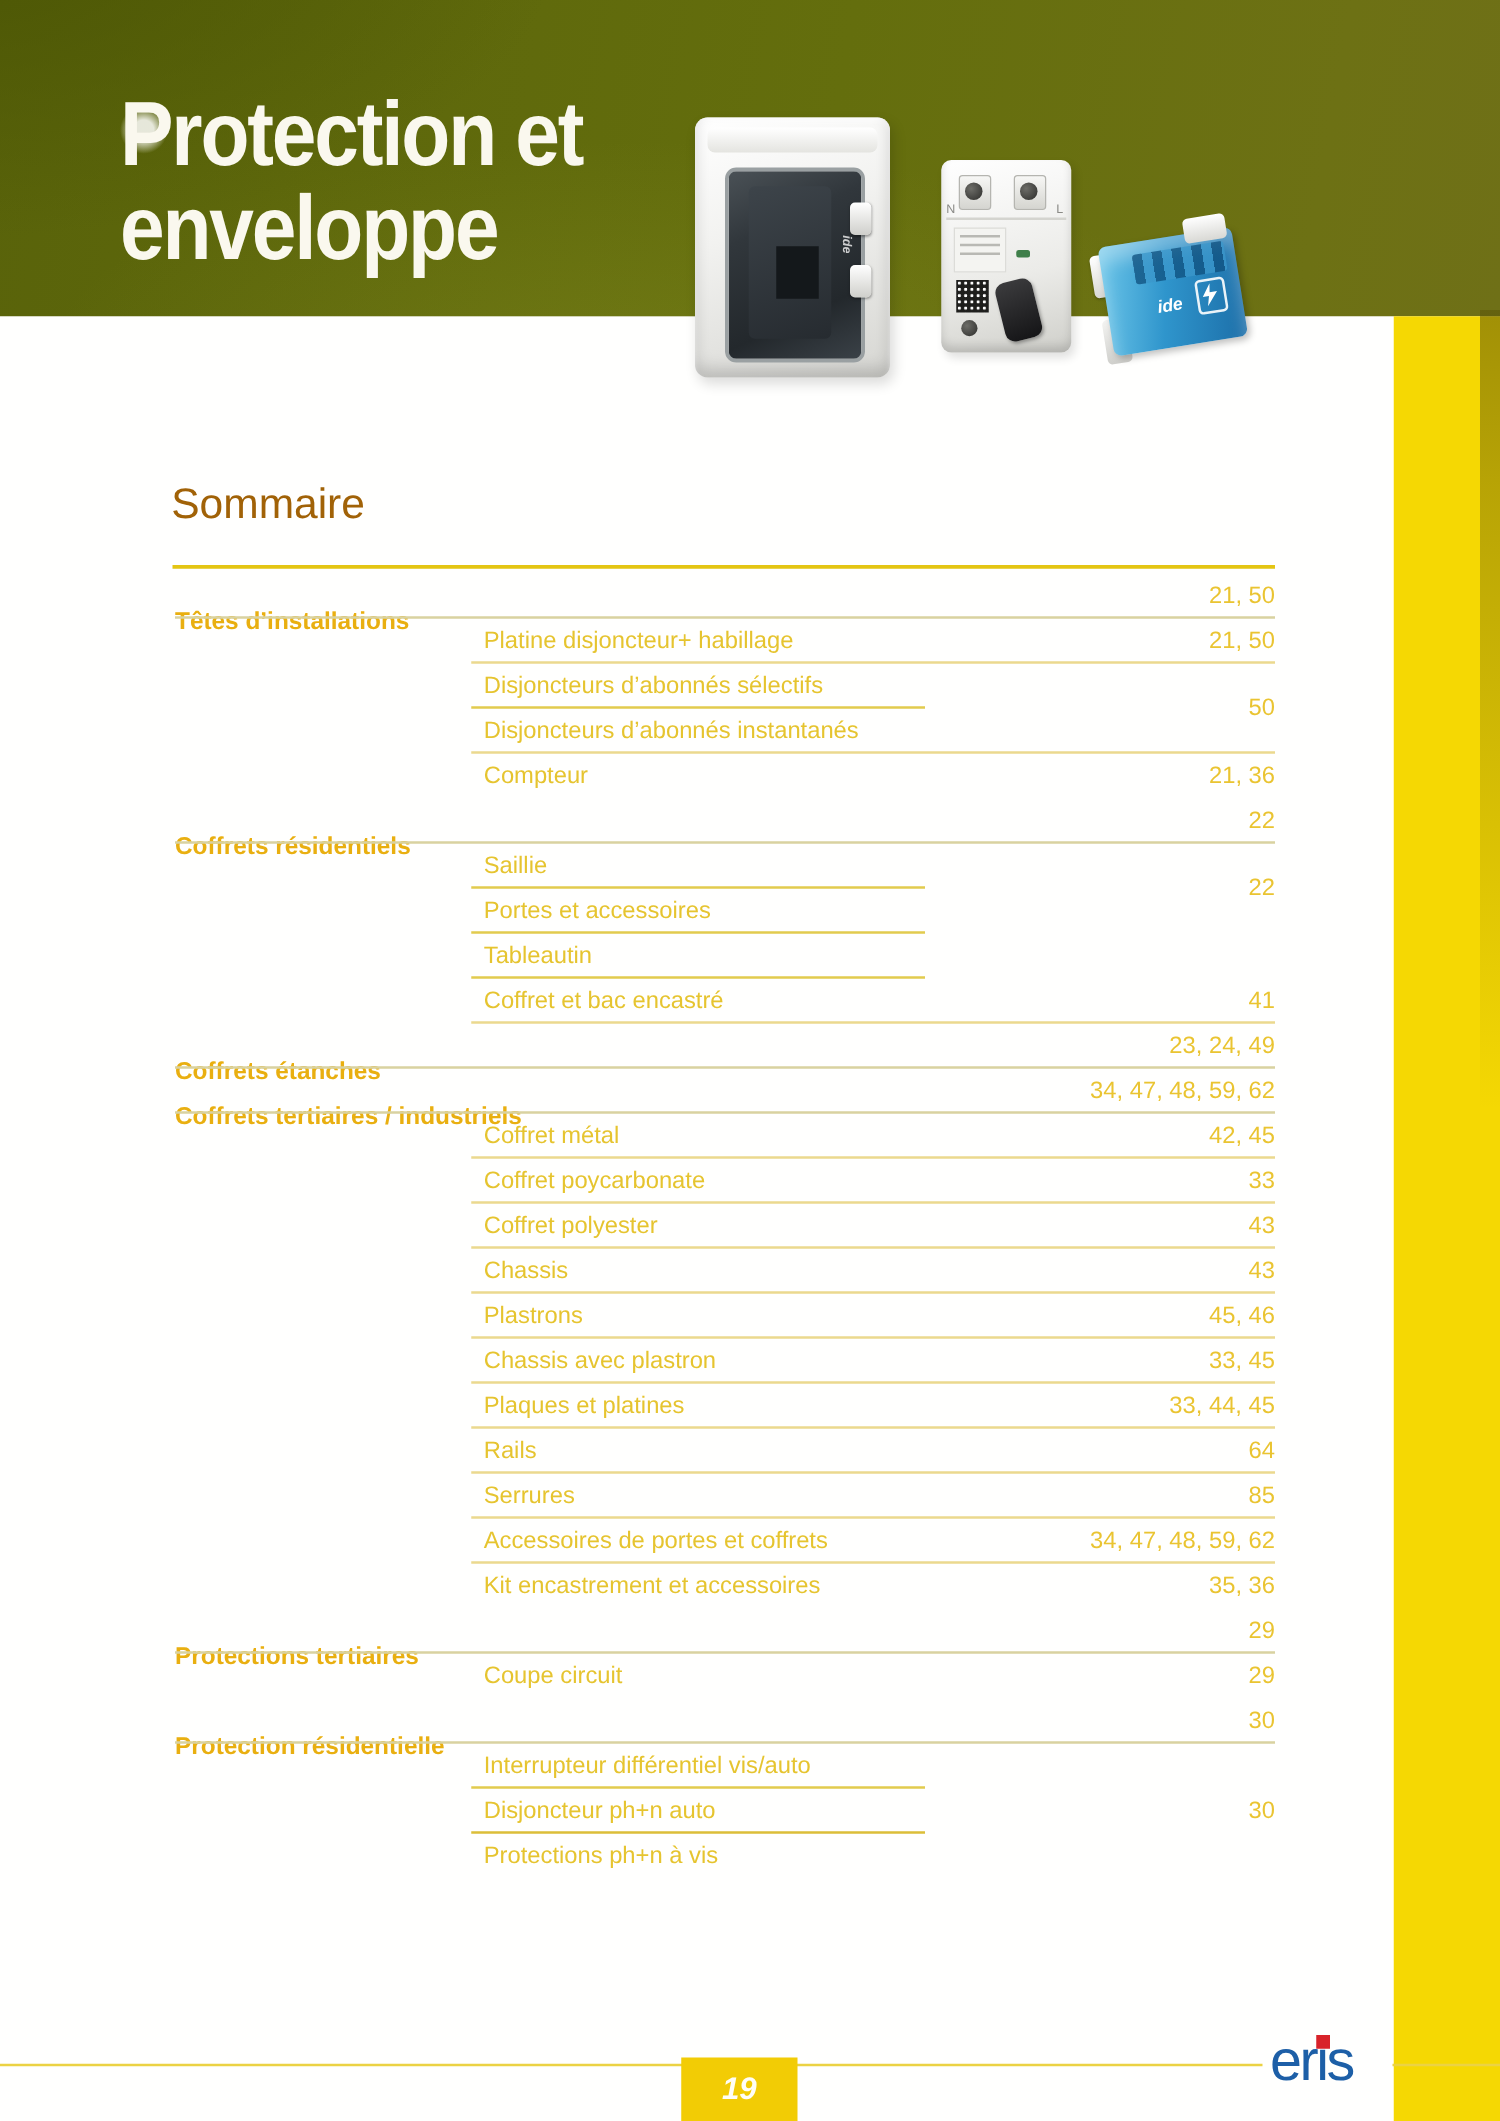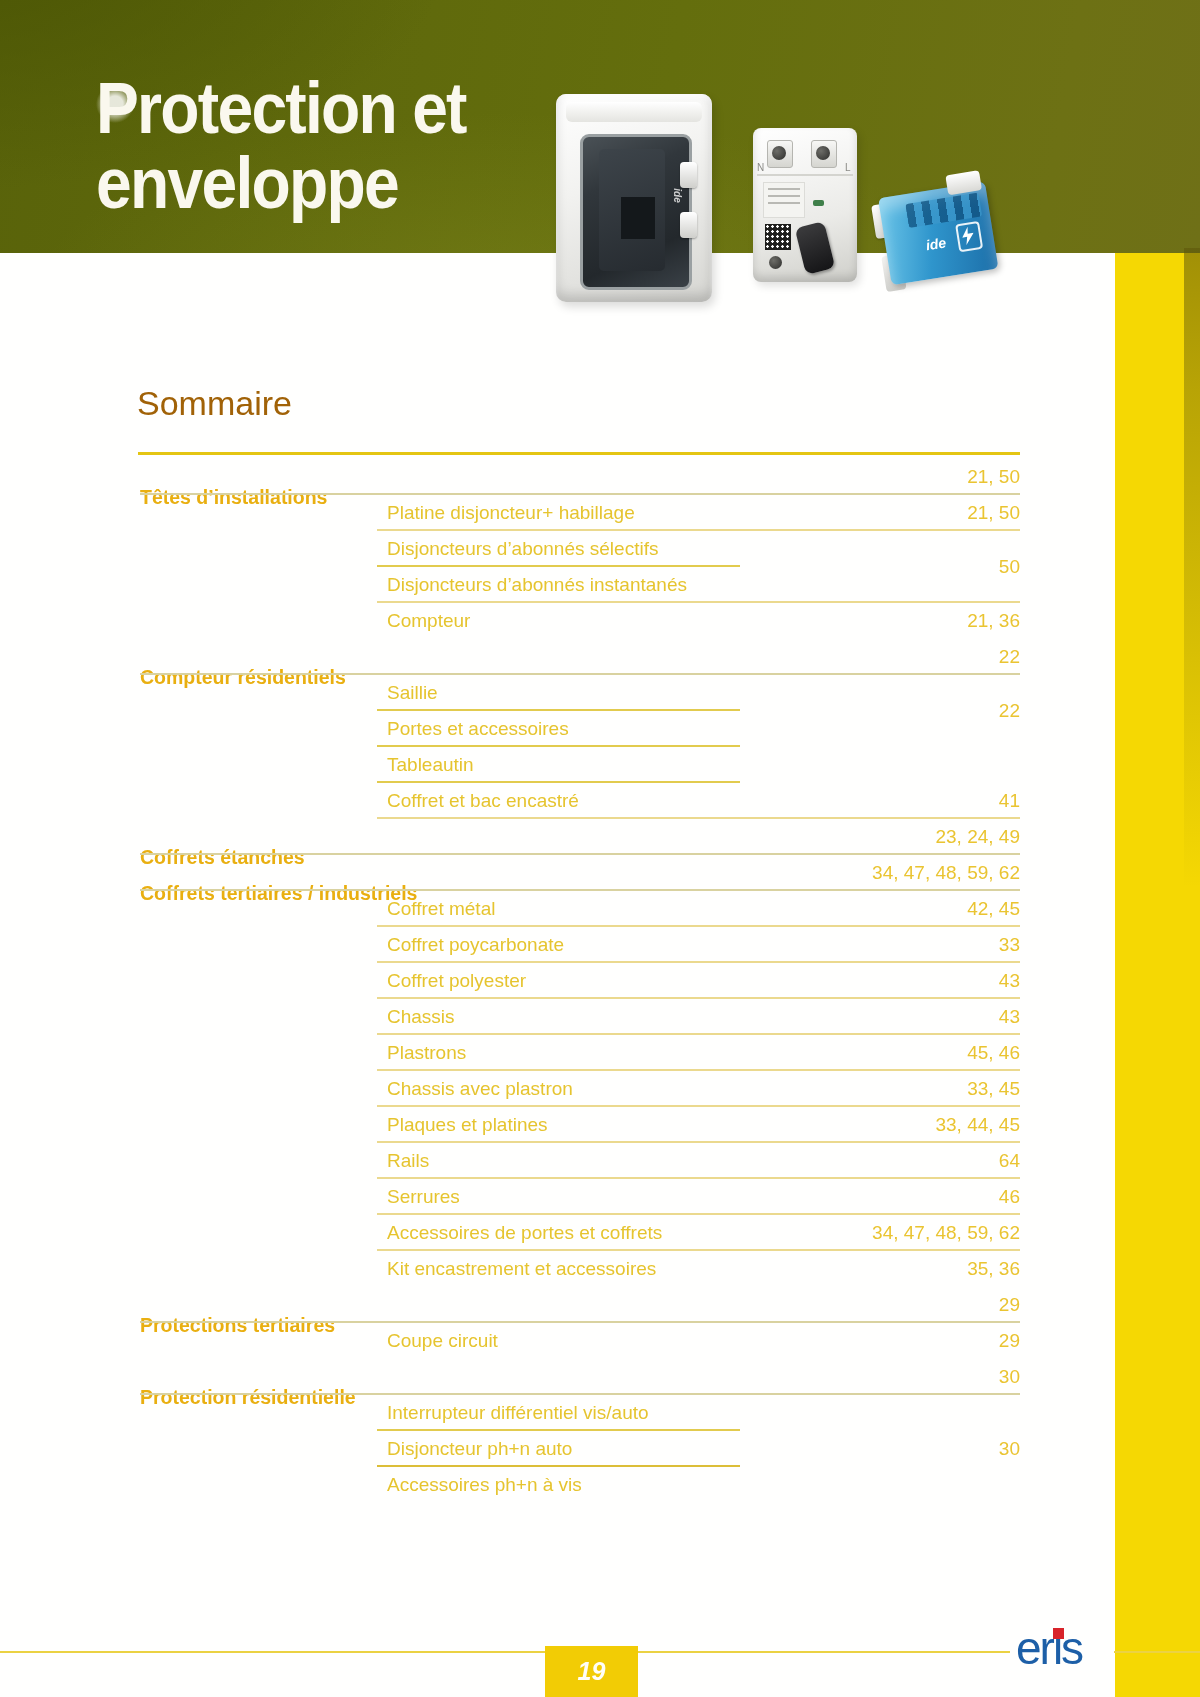--- a/index.html
+++ b/index.html
@@ -192,21 +192,21 @@
       <div class="toc-row sub">
         <span class="toc-label">Disjoncteurs d’abonnés instantanés</span>
         <span class="toc-pages boundary">50</span>
         <div class="toc-line full"></div>
       </div>
       <div class="toc-row sub">
         <span class="toc-label">Compteur</span>
         <span class="toc-pages">21, 36</span>
       </div>
       <div class="toc-row section">
-        <span class="toc-label">Compteur résidentiels</span>
+        <span class="toc-label">Coffrets résidentiels</span>
         <span class="toc-pages">22</span>
         <div class="toc-line section-line"></div>
       </div>
       <div class="toc-row sub">
         <span class="toc-label">Saillie</span>
         <div class="toc-line short"></div>
       </div>
       <div class="toc-row sub">
         <span class="toc-label">Portes et accessoires</span>
         <span class="toc-pages boundary">22</span>
@@ -266,21 +266,21 @@
         <span class="toc-pages">33, 44, 45</span>
         <div class="toc-line full"></div>
       </div>
       <div class="toc-row sub">
         <span class="toc-label">Rails</span>
         <span class="toc-pages">64</span>
         <div class="toc-line full"></div>
       </div>
       <div class="toc-row sub">
         <span class="toc-label">Serrures</span>
-        <span class="toc-pages">46</span>
+        <span class="toc-pages">85</span>
         <div class="toc-line full"></div>
       </div>
       <div class="toc-row sub">
         <span class="toc-label">Accessoires de portes et coffrets</span>
         <span class="toc-pages">34, 47, 48, 59, 62</span>
         <div class="toc-line full"></div>
       </div>
       <div class="toc-row sub">
         <span class="toc-label">Kit encastrement et accessoires</span>
         <span class="toc-pages">35, 36</span>
@@ -302,21 +302,21 @@
       <div class="toc-row sub">
         <span class="toc-label">Interrupteur différentiel vis/auto</span>
         <div class="toc-line short"></div>
       </div>
       <div class="toc-row sub">
         <span class="toc-label">Disjoncteur ph+n auto</span>
         <span class="toc-pages">30</span>
         <div class="toc-line short-strong"></div>
       </div>
       <div class="toc-row sub">
-        <span class="toc-label">Accessoires ph+n à vis</span>
+        <span class="toc-label">Protections ph+n à vis</span>
       </div>
     </div>
 
   <div class="footer-rule"></div>
   <div class="pagebox">
     <span>19</span>
   </div>
   <div class="logo">
     <span class="word">eris</span>
     <span class="dot"></span>

